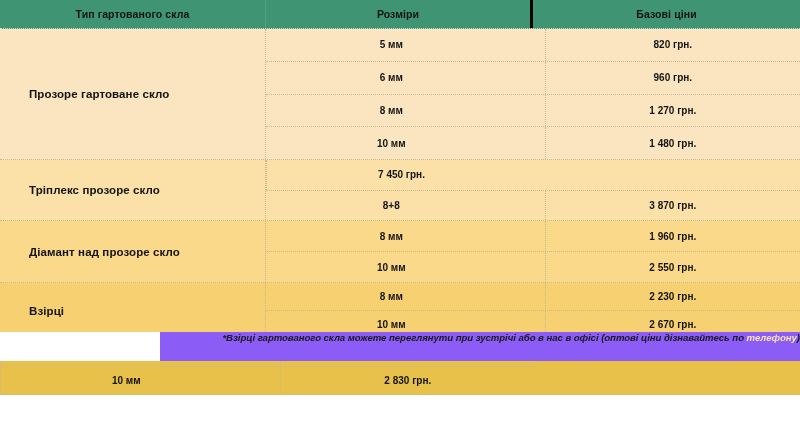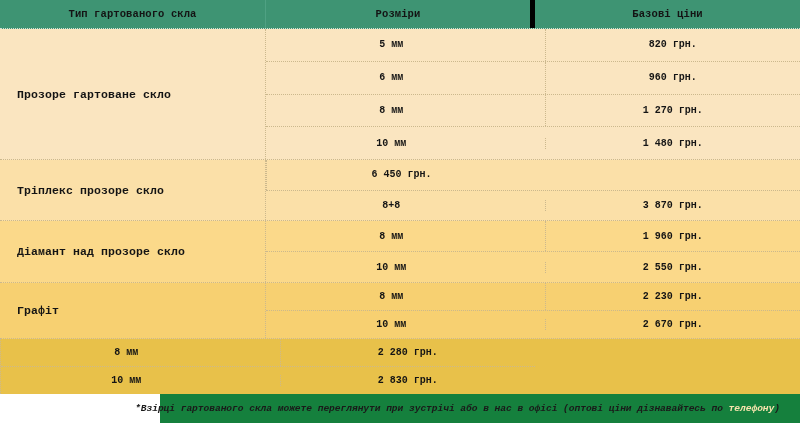--- a/index.html
+++ b/index.html
@@ -9,25 +9,24 @@
   }
   body {
     width: 800px;
     height: 423px;
     font-family: "Liberation Sans", sans-serif;
     overflow: hidden;
   }
 
   .price-table {
     width: 800px;
-    height: 423px;
+    height: 361px;
     position: relative;
     box-sizing: border-box;
     background: #ffffff;
-    font-family: Liberation Mono, monospace;
   }
 
   
   .thead {
     display: flex;
     height: 28px;
     background: #3e9473;
     border-bottom: 1px dotted #cfe0d4;
   }
   .thead .th {
@@ -35,21 +34,21 @@
     align-items: center;
     justify-content: center;
     font-size: 10.5px;
     font-weight: bold;
     color: #141414;
     letter-spacing: .1px;
     box-sizing: border-box;
   }
   .th.col-type  { width: 265px; }
   .th.col-size  { width: 265px; border-left: 1px solid #4fa183; }
-  .th.col-price { width: 270px; border-left: 5px solid #000000; }
+  .th.col-price { width: 270px; border-left: 3px solid #000000; }
 
   
   .tbody {
     height: 366px;
     display: flex;
     flex-direction: column;
   }
   .group {
     display: flex;
     flex: 0 0 auto;
@@ -61,21 +60,21 @@
   .g1 { background: #fae5c0; }
   .g2 { background: #fbe0a8; }
   .g3 { background: #fbd98a; }
   .g4 { background: #f7d071; }
   .g5 { background: #e8c14a; }
 
   .cell-type {
     width: 265px;
     display: flex;
     align-items: center;
-    padding-left: 17px;
+    padding-left: 29px;
     box-sizing: border-box;
     font-size: 11.5px;
     font-weight: bold;
     color: #141414;
     letter-spacing: .1px;
   }
 
   .rows {
     width: 535px;
     display: flex;
@@ -83,21 +82,21 @@
     box-sizing: border-box;
     border-left: 1px dotted #cbb88d;
   }
   .row {
     display: flex;
     flex: 1 1 0;
     box-sizing: border-box;
     border-bottom: 1px dotted #cbb88d;
     gap: 28px;
   }
-  .row:last-child { border-bottom: none; align-items: center; }
+  .row:last-child { border-bottom: none; }
 
   .cell-size, .cell-price {
     display: flex;
     align-items: center;
     justify-content: center;
     font-size: 10px;
     font-weight: bold;
     color: #141414;
     box-sizing: border-box;
   }
@@ -112,25 +111,25 @@
     bottom: 0;
     height: 29px;
     background: #ffffff;
   }
   .tfoot .bar {
     position: absolute;
     left: 160px;
     right: 0;
     top: 0;
     height: 29px;
-    background: #15803d;
-    display: flex;
-    align-items: center;
+    background: #8b5cf6;
+    display: flex;
+    align-items: flex-start;
     justify-content: flex-end;
-    padding-right: 20px;
+    padding-right: 0;
     box-sizing: border-box;
   }
   .note {
     font-size: 9.6px;
     font-weight: bold;
     font-style: italic;
     color: #1a1a1a;
     white-space: nowrap;
     letter-spacing: -.05px;
   }
@@ -173,21 +172,21 @@
           <div class="cell-size">10 мм</div>
           <div class="cell-price">1 480 грн.</div>
         </div>
       </div>
     </div>
 
     <div class="group g2" style="height:61px">
       <div class="cell-type">Тріплекс прозоре скло</div>
       <div class="rows">
         <div class="row">
-          <div class="cell-price">6 450 грн.</div>
+          <div class="cell-price">7 450 грн.</div>
         </div>
         <div class="row">
           <div class="cell-size">8+8</div>
           <div class="cell-price">3 870 грн.</div>
         </div>
       </div>
     </div>
 
     <div class="group g3" style="height:62px">
       <div class="cell-type">Діамант над прозоре скло</div>
@@ -197,21 +196,21 @@
           <div class="cell-price">1 960 грн.</div>
         </div>
         <div class="row">
           <div class="cell-size">10 мм</div>
           <div class="cell-price">2 550 грн.</div>
         </div>
       </div>
     </div>
 
     <div class="group g4" style="height:56px">
-      <div class="cell-type">Графіт</div>
+      <div class="cell-type">Взірці</div>
       <div class="rows">
         <div class="row">
           <div class="cell-size">8 мм</div>
           <div class="cell-price">2 230 грн.</div>
         </div>
         <div class="row">
           <div class="cell-size">10 мм</div>
           <div class="cell-price">2 670 грн.</div>
         </div>
       </div>

